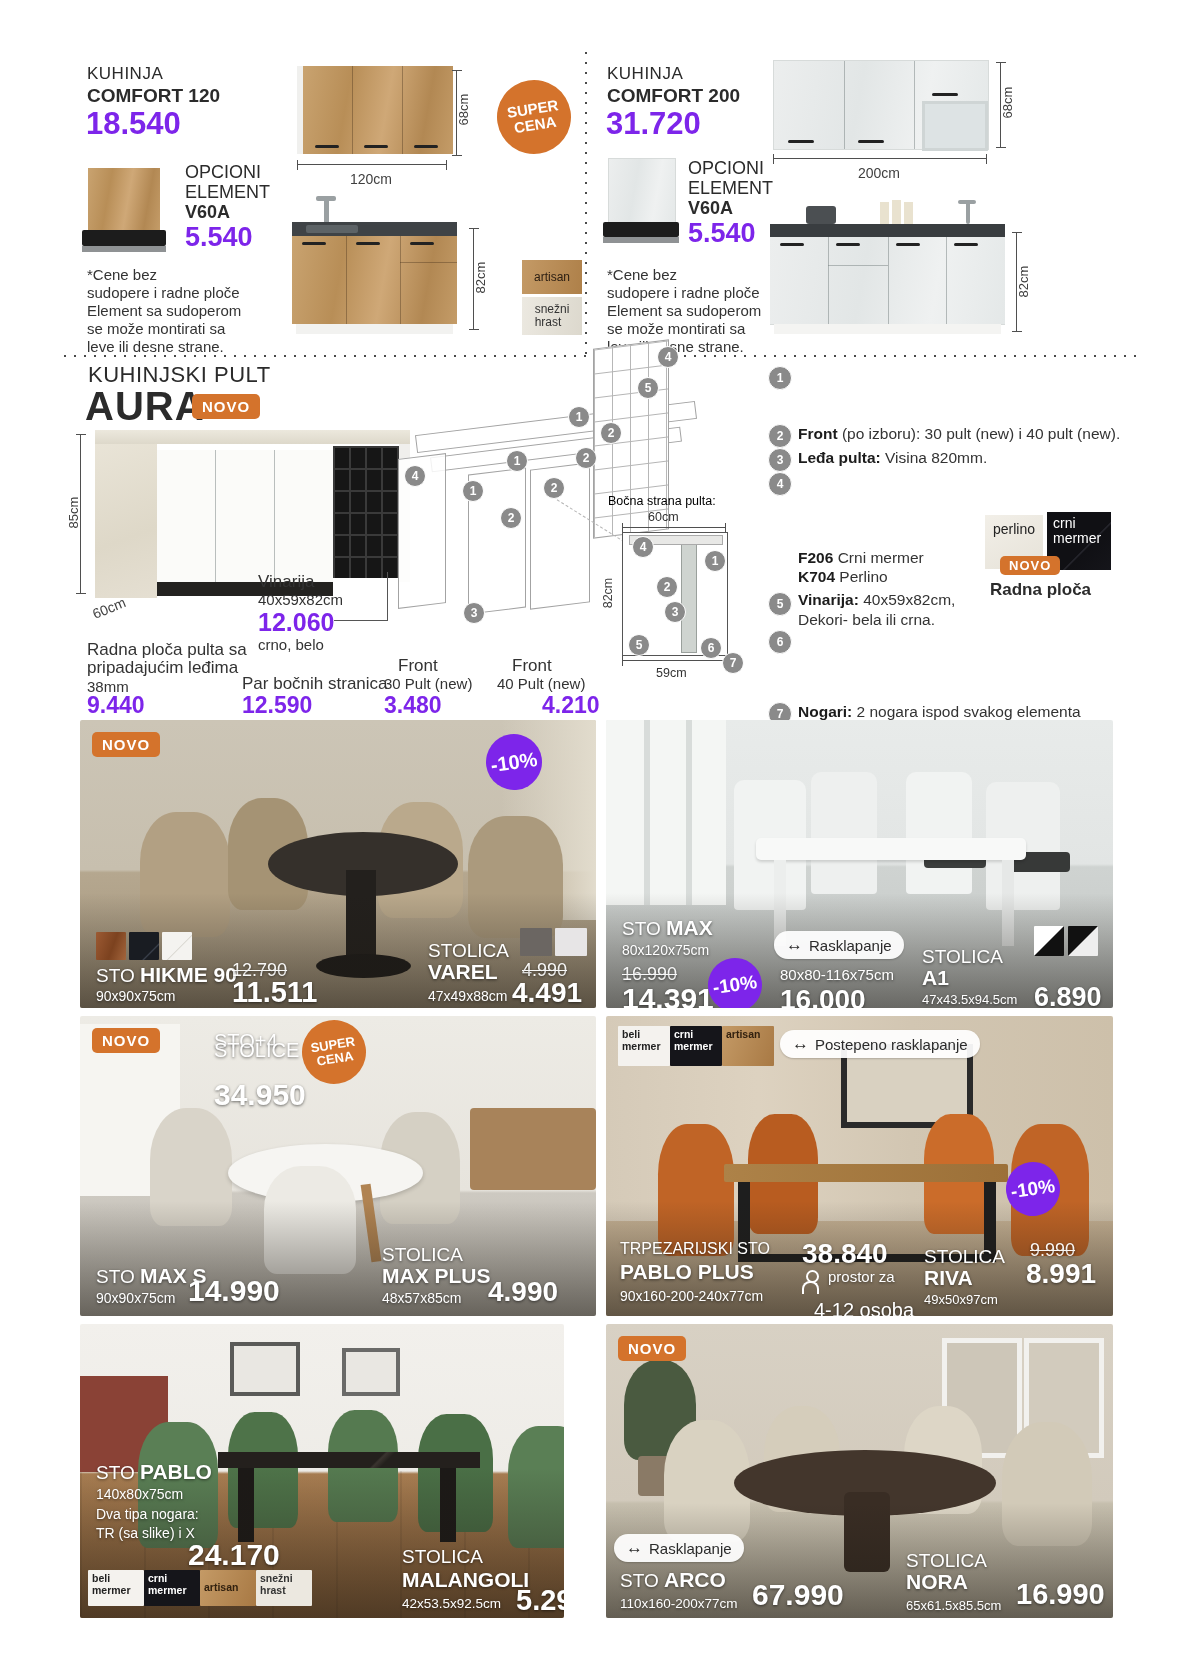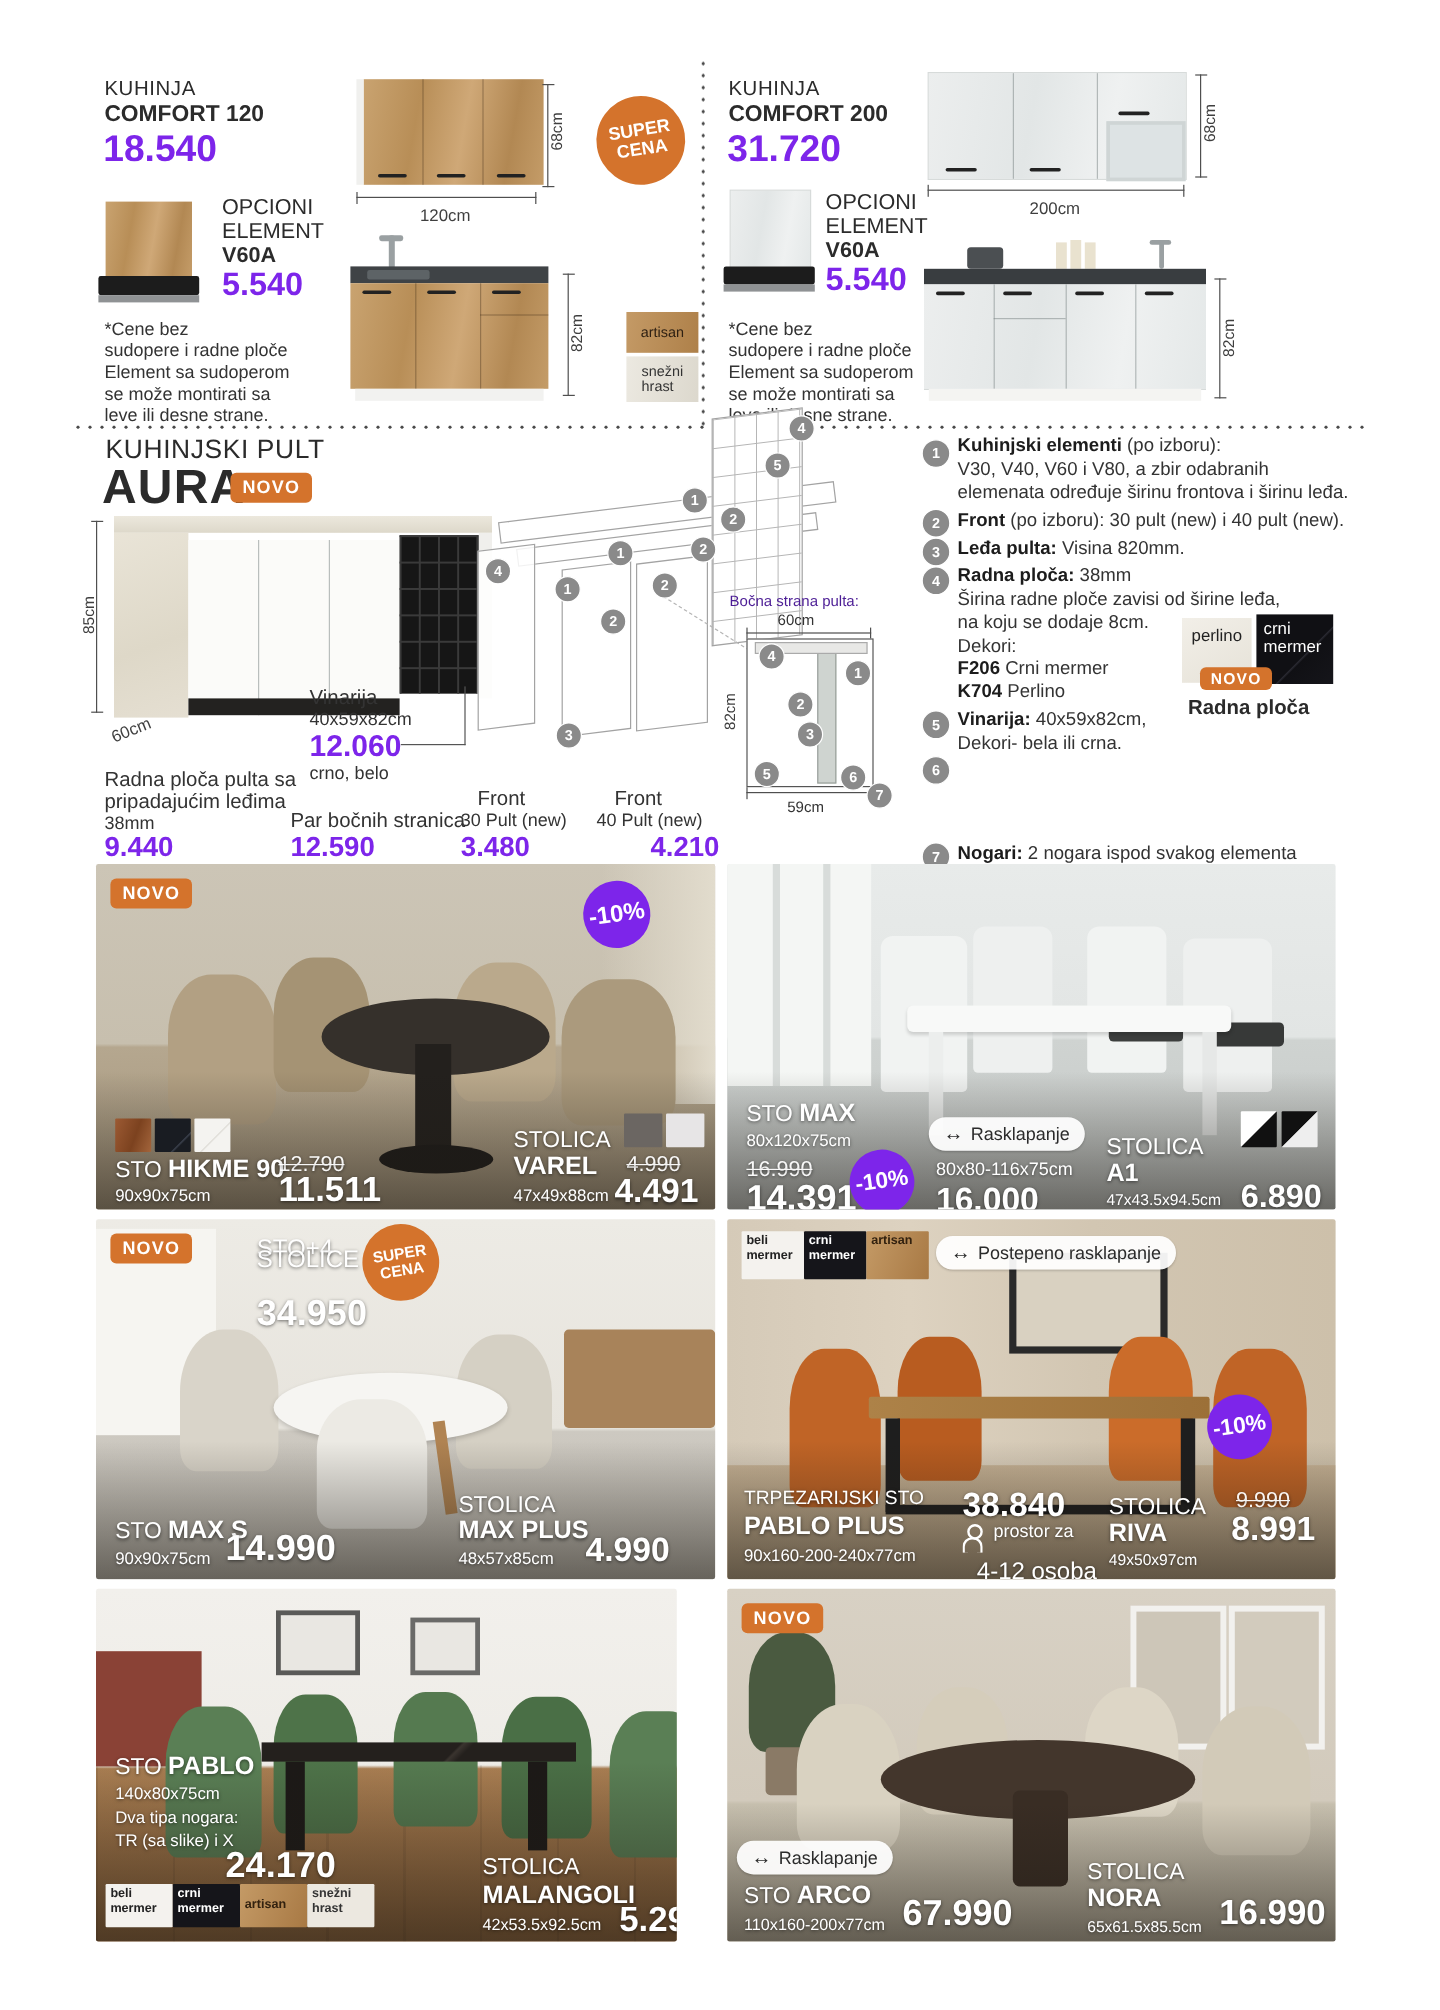--- a/index.html
+++ b/index.html
@@ -248,55 +248,48 @@
     <div class="num" style="left:116px;top:112px;">1</div>
     <div class="num" style="left:185px;top:109px;">2</div>
     <div class="num" style="left:14px;top:127px;">4</div>
     <div class="num" style="left:72px;top:142px;">1</div>
     <div class="num" style="left:153px;top:139px;">2</div>
     <div class="num" style="left:110px;top:169px;">2</div>
     <div class="num" style="left:73px;top:264px;">3</div>
   </div>
 
   <div class="shape" style="left:600px;top:494px;width:150px;height:192px;">
-    <div class="t" style="left:8px;top:0;font-size:12.5px;color:#4c1d95;">Bočna strana pulta:</div>
+    <div class="t" style="left:8px;top:0;font-size:12.5px;color:#000000;">Bočna strana pulta:</div>
     <div class="t" style="left:48px;top:16px;font-size:12.5px;color:#333;">60cm</div>
     <div class="dh" style="left:22px;top:33px;width:104px;"></div>
     <div class="shape" style="left:22px;top:38px;width:104px;height:122px;border:1.5px solid #555;background:#fff;">
       <div class="shape" style="left:58px;top:4px;width:14px;height:114px;background:#cfd4d0;border:1px solid #9aa09c;"></div>
       <div class="shape" style="left:6px;top:2px;width:92px;height:8px;background:#e8e8e6;border:1px solid #aaa;"></div>
     </div>
     <div class="dimlab rot" style="left:-7px;top:92px;font-size:12.5px;">82cm</div>
     <div class="dh" style="left:22px;top:166px;width:104px;"></div>
     <div class="t" style="left:56px;top:172px;font-size:12.5px;color:#333;">59cm</div>
     <div class="num" style="left:32px;top:42px;">4</div>
     <div class="num" style="left:104px;top:56px;">1</div>
     <div class="num" style="left:56px;top:82px;">2</div>
     <div class="num" style="left:64px;top:107px;">3</div>
     <div class="num" style="left:28px;top:140px;">5</div>
     <div class="num" style="left:100px;top:143px;">6</div>
     <div class="num" style="left:122px;top:158px;">7</div>
   </div>
 
   <div class="num" style="left:768px;top:366px;width:22px;height:22px;">1</div>
-  <div class="note-t" style="left:798px;top:362px;"><span class="b" style="color:#1c1c1c;">Kuhinjski elementi</span><span> (po izboru):
-V30, V40, V60 i V80, a zbir odabranih
-elemenata određuje širinu frontova i širinu leđa.</span></div>
 
   <div class="num" style="left:768px;top:424px;width:22px;height:22px;">2</div>
   <div class="note-t" style="left:798px;top:424px;"><span class="b" style="color:#1c1c1c;">Front</span><span> (po izboru): 30 pult (new) i 40 pult (new).</span></div>
 
   <div class="num" style="left:768px;top:448px;width:22px;height:22px;">3</div>
   <div class="note-t" style="left:798px;top:448px;"><span class="b" style="color:#1c1c1c;">Leđa pulta:</span><span> Visina 820mm.</span></div>
 
   <div class="num" style="left:768px;top:472px;width:22px;height:22px;">4</div>
-  <div class="note-t" style="left:798px;top:470px;"><span class="b" style="color:#1c1c1c;">Radna ploča:</span><span> 38mm
-Širina radne ploče zavisi od širine leđa,
-na koju se dodaje 8cm.
-Dekori:</span></div>
   <div class="note-t" style="left:798px;top:548px;"><span class="b" style="color:#1c1c1c;">F206</span><span> Crni mermer</span></div>
   <div class="note-t" style="left:798px;top:567px;"><span class="b" style="color:#1c1c1c;">K704</span><span> Perlino</span></div>
 
   <div class="num" style="left:768px;top:592px;width:22px;height:22px;">5</div>
   <div class="note-t" style="left:798px;top:590px;"><span class="b" style="color:#1c1c1c;">Vinarija:</span><span> 40x59x82cm,
 Dekori- bela ili crna.</span></div>
 
   <div class="num" style="left:768px;top:630px;width:22px;height:22px;">6</div>
 
   <div class="num" style="left:768px;top:702px;width:22px;height:22px;">7</div>

